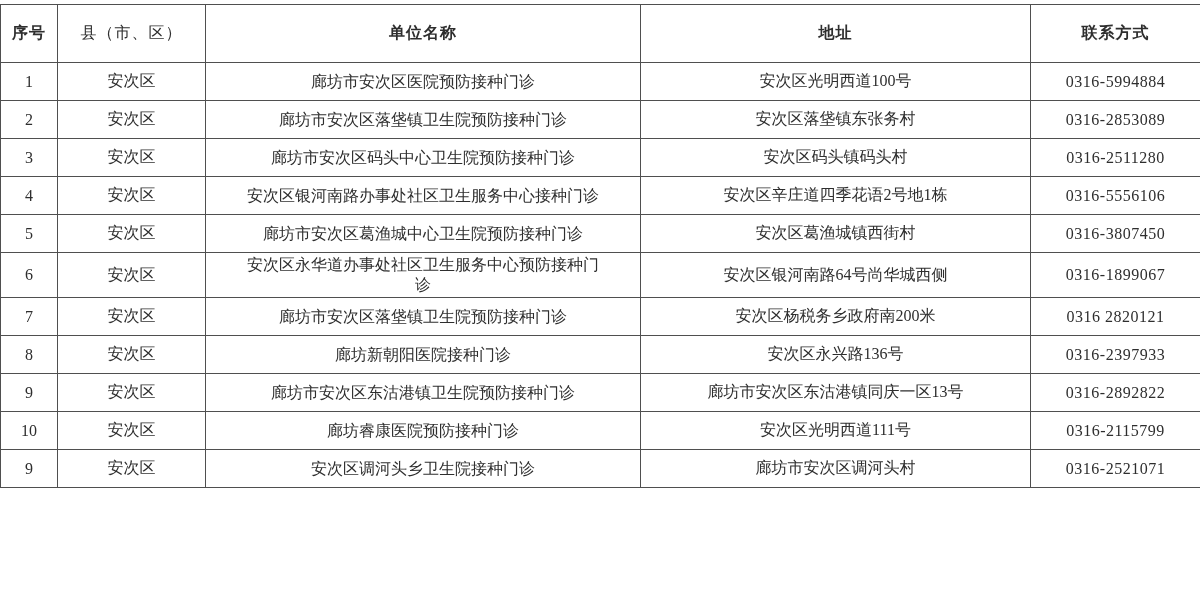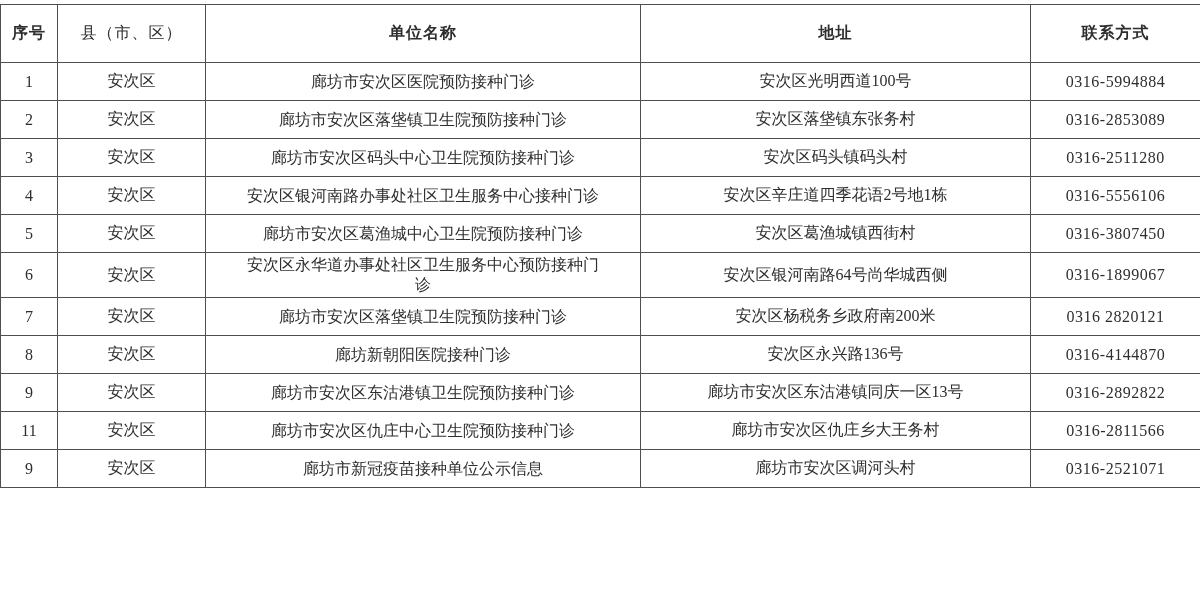--- a/index.html
+++ b/index.html
@@ -135,39 +135,39 @@
           <td class="col-county">安次区</td>
           <td class="col-unit"><span class="unit-text">廊坊市安次区落垡镇卫生院预防接种门诊</span></td>
           <td class="col-address">安次区杨税务乡政府南200米</td>
           <td class="col-contact">0316 2820121</td>
         </tr>
         <tr>
           <td class="col-no">8</td>
           <td class="col-county">安次区</td>
           <td class="col-unit"><span class="unit-text">廊坊新朝阳医院接种门诊</span></td>
           <td class="col-address">安次区永兴路136号</td>
-          <td class="col-contact">0316-4144870</td>
+          <td class="col-contact">0316-2397933</td>
         </tr>
         <tr>
           <td class="col-no">9</td>
           <td class="col-county">安次区</td>
           <td class="col-unit"><span class="unit-text">廊坊市安次区东沽港镇卫生院预防接种门诊</span></td>
           <td class="col-address">廊坊市安次区东沽港镇同庆一区13号</td>
           <td class="col-contact">0316-2892822</td>
         </tr>
         <tr>
-          <td class="col-no">11</td>
+          <td class="col-no">10</td>
           <td class="col-county">安次区</td>
-          <td class="col-unit"><span class="unit-text">廊坊市安次区仇庄中心卫生院预防接种门诊</span></td>
-          <td class="col-address">廊坊市安次区仇庄乡大王务村</td>
-          <td class="col-contact">0316-2811566</td>
+          <td class="col-unit"><span class="unit-text">廊坊睿康医院预防接种门诊</span></td>
+          <td class="col-address">安次区光明西道111号</td>
+          <td class="col-contact">0316-2115799</td>
         </tr>
         <tr>
           <td class="col-no">9</td>
           <td class="col-county">安次区</td>
-          <td class="col-unit"><span class="unit-text">廊坊市新冠疫苗接种单位公示信息</span></td>
+          <td class="col-unit"><span class="unit-text">安次区调河头乡卫生院接种门诊</span></td>
           <td class="col-address">廊坊市安次区调河头村</td>
           <td class="col-contact">0316-2521071</td>
         </tr>
       </tbody>
   </table>
 
 </div>
 
 </body></html>

